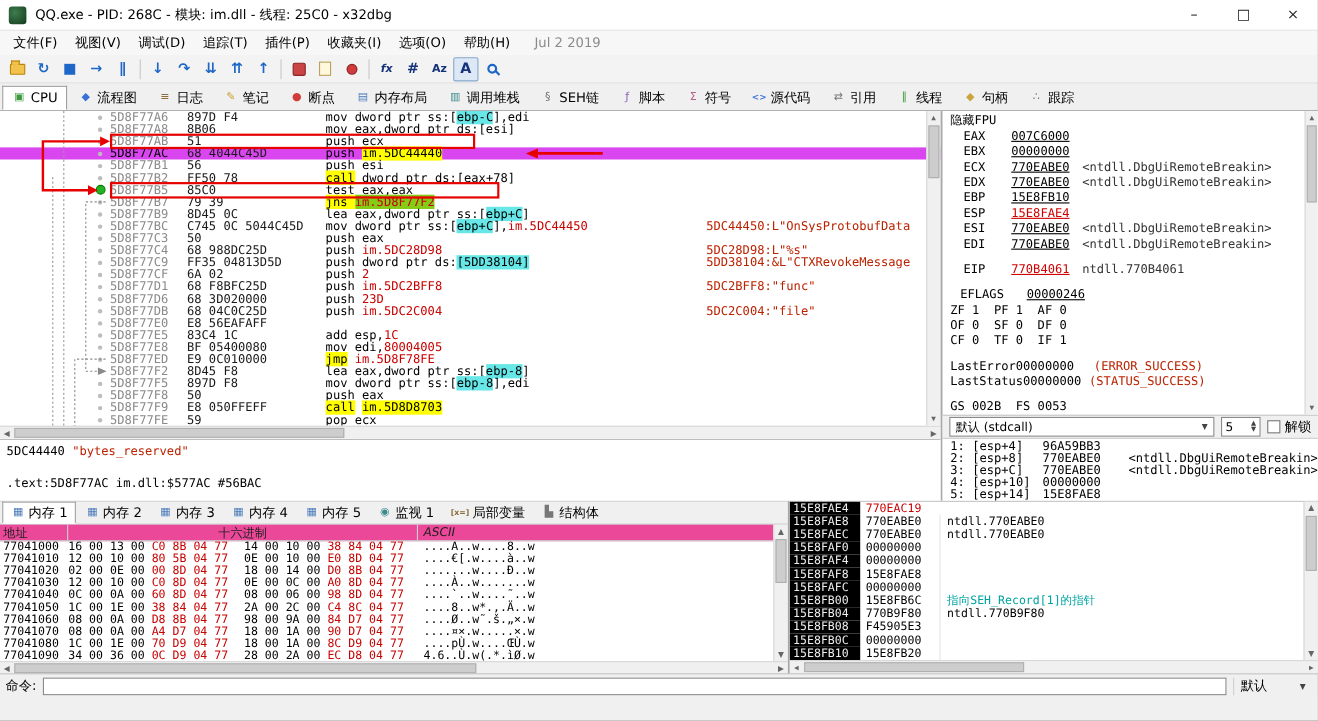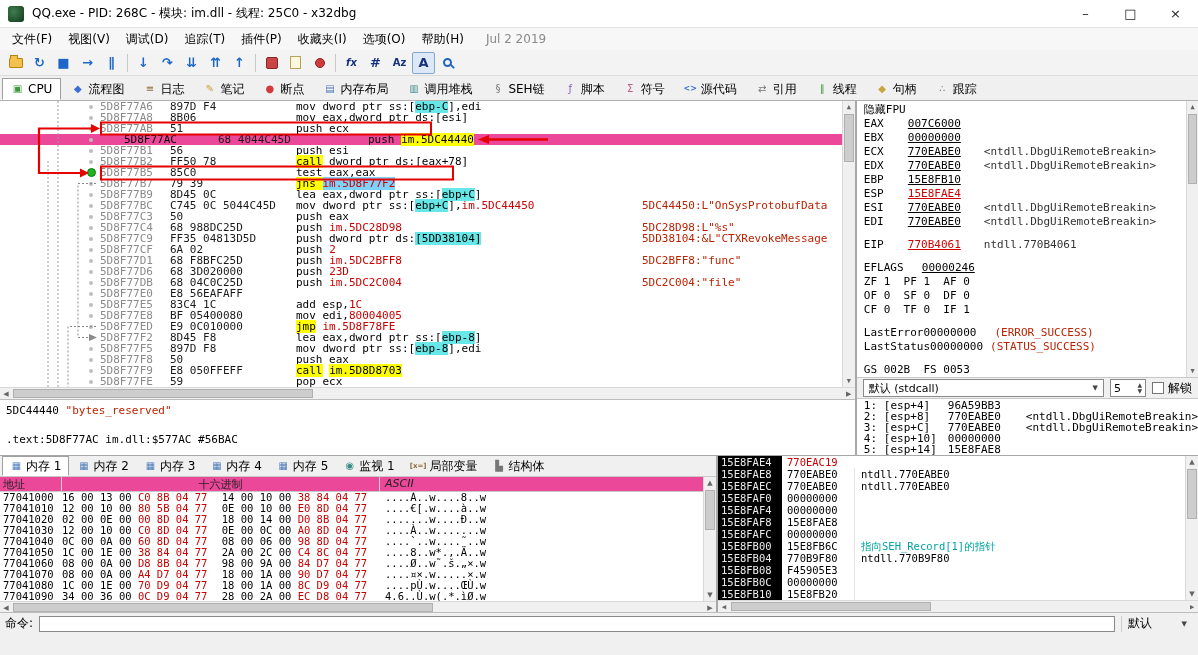--- a/index.html
+++ b/index.html
@@ -53,32 +53,32 @@
   .tab.active { background:#fff; border:1px solid #a0a0a0; border-bottom:1px solid #fff; }
   .tico { width:13px; height:13px; display:flex; align-items:center; justify-content:center; font-size:10px; line-height:1; }
   .tlabel { font-size:12px; }
 
   
   .main { height:355px; display:flex; background:#fff; border-top:1px solid #b0b0b0; }
   .disasm-pane { width:858px; border-right:2px solid #a8a8a8; display:flex; flex-direction:column; background:#fff; }
   .disasm-rows { height:287px; position:relative; overflow:hidden;
     font-family:"DejaVu Sans Mono","Liberation Mono",monospace; font-size:11px; }
   .drow { display:flex; height:11px; line-height:11px; white-space:pre; }
-  .drow.sel { background:#ec4899;gap:24px; }
+  .drow.sel { background:#d946ef; }
   .dgut { width:100px; flex:none; position:relative; }
   .dot { position:absolute; right:7px; top:3.5px; width:4px; height:4px; border-radius:50%; background:#bdbdbd; }
   .dot.bp { width:9px; height:9px; top:1px; right:4px; background:#21b321; border:1px solid #0c7a0c; }
   .daddr { width:70px; flex:none; color:#8a8a8a; }
   .drow.sel .daddr { color:#000; }
   .dbytes { width:126px; flex:none; color:#1a1a1a; }
   .dins { width:346px; flex:none; color:#000; }
   .dcmt { flex:1; color:#bb2200; overflow:hidden; }
   .tok-c { background:#67e7e7; }
   .tok-y { background:#ffff00; }
-  .tok-yr { background:#7dd3fc; color:#c80000; }
+  .tok-yr { background:#84cc16; color:#c80000; }
   .tok-r { color:#c80000; }
   .flow-svg, .anno-svg { position:absolute; left:0; top:0; pointer-events:none; }
   .flow-svg { z-index:2; } .anno-svg { z-index:3; }
 
   .d-vscroll { position:absolute; right:0; top:0; bottom:0; width:13px; background:#f0f0f0;
     border-left:1px solid #d8d8d8; z-index:4; font-size:7px; color:#666; text-align:center; }
   .d-vscroll .up { display:block; height:12px; line-height:12px; }
   .d-vscroll .dn { position:absolute; bottom:0; left:0; right:0; height:12px; line-height:12px; }
   .d-vscroll .thumb { position:absolute; left:1px; right:1px; top:13px; height:48px;
     background:#cdcdcd; border:1px solid #b0b0b0; }
@@ -92,21 +92,21 @@
 
   .info-pane { height:56px; border-top:1px solid #bdbdbd; background:#fff; padding:4px 6px;
     font-family:"DejaVu Sans Mono","Liberation Mono",monospace; font-size:11px; }
   .info-line2 { margin-top:16px; }
   .red { color:#bb2200; }
 
   
   .reg-pane { flex:1; background:#fff; display:flex; flex-direction:column; position:relative; }
   .reg-main { height:276px; padding:2px 0 0 7px; position:relative; overflow:hidden;
     font-family:"DejaVu Sans Mono","Liberation Mono",monospace; font-size:11px; }
-  .rrow { height:14px; line-height:14px; white-space:pre; display:flex; }
+  .rrow { height:14px; line-height:14px; white-space:pre; display:flex;text-align:center; }
   .rgap { height:9px; }
   .rname { display:inline-block; min-width:44px; }
   .rname.wide { min-width:58px; }
   .rval { display:inline-block; min-width:76px;text-decoration:underline; }
   .rval.red { color:#d00000; }
   .rext { color:#333; }
   .hidefpu { color:#000; }
   .reg-vscroll { position:absolute; right:0; top:0; height:276px; width:12px; background:#f0f0f0;
     border-left:1px solid #d8d8d8; font-size:7px; color:#666; text-align:center; }
   .reg-vscroll .up { display:block; height:12px; line-height:12px; }

